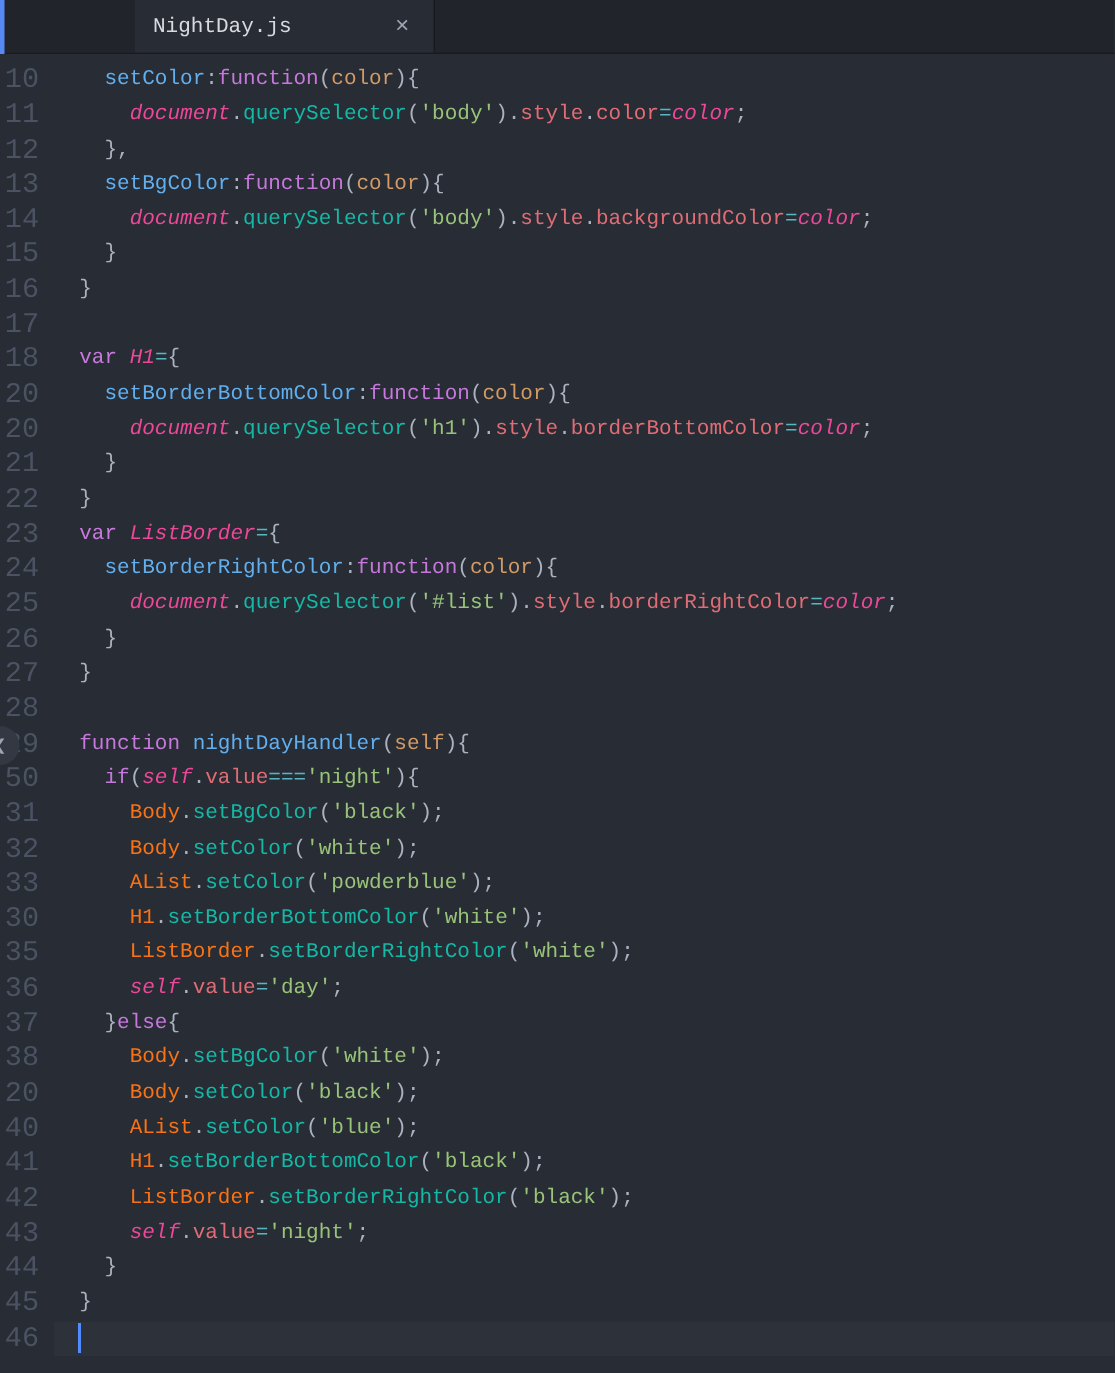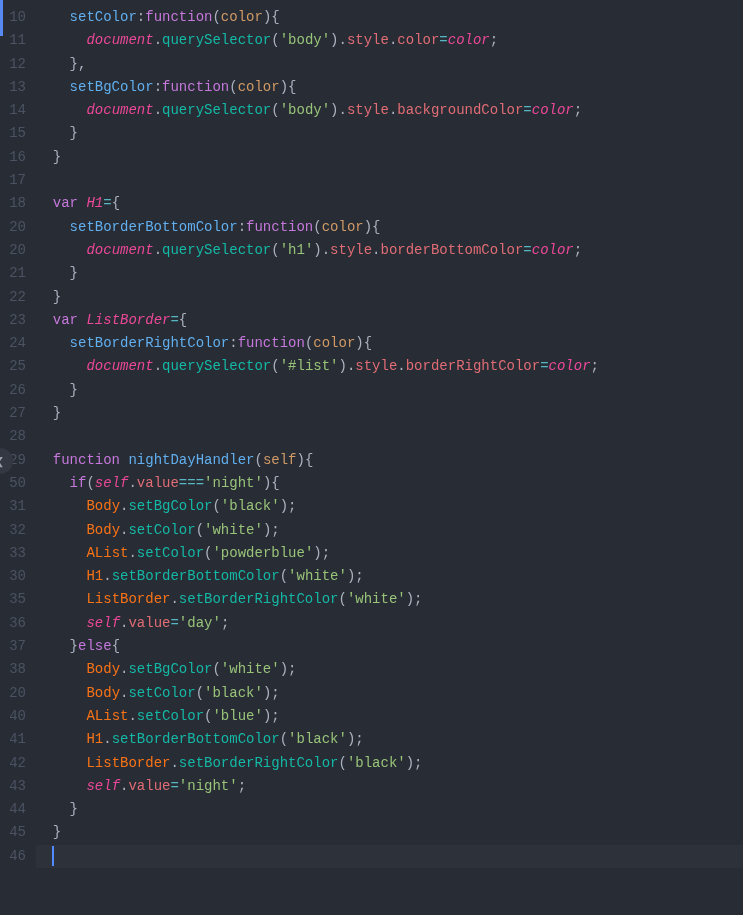--- a/index.html
+++ b/index.html
@@ -57,21 +57,21 @@
   }
   .gutter {
     width: 36px;
     padding-top: 6px;
     background: #282c34;
     text-align: right;
     padding-right: 10px;
     color: #4b5363;
     user-select: none;
   }
-  .gutter .ln { height: 23.3px; line-height: 23.3px; font-size: 14px; }
+  .gutter .ln { height: 23.3px; line-height: 23.3px; font-size: 19px; }
   .code {
     flex: 1;
     padding-top: 6px;
     white-space: pre;
     position: relative;
   }
   .code-line {
     height: 23.3px;
     line-height: 23.3px;
   }
@@ -119,20 +119,27 @@
   .c-kw      { color: #c678dd; }
   .c-param   { color: #d19a66; }
   .c-punc    { color: #abb2bf; }
   .c-op      { color: #56b6c2; }
 </style>
 </head>
 <body>
 
 <div class="root">
   <div class="indicator"></div>
+  <div class="tabbar">
+    <div class="tab-spacer-left"></div>
+    <div class="tab">
+      <span class="tab-name">NightDay.js</span>
+      <span class="tab-close">×</span>
+    </div>
+  </div>
   <div class="editor">
     <div class="toggle-handle">❮</div>
     <div class="gutter" id="gutter">
         <div class="ln">10</div>
         <div class="ln">11</div>
         <div class="ln">12</div>
         <div class="ln">13</div>
         <div class="ln">14</div>
         <div class="ln">15</div>
         <div class="ln">16</div>

